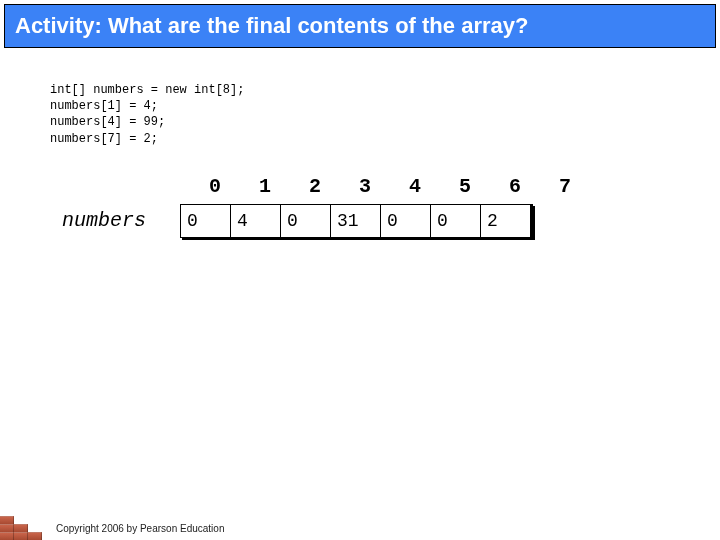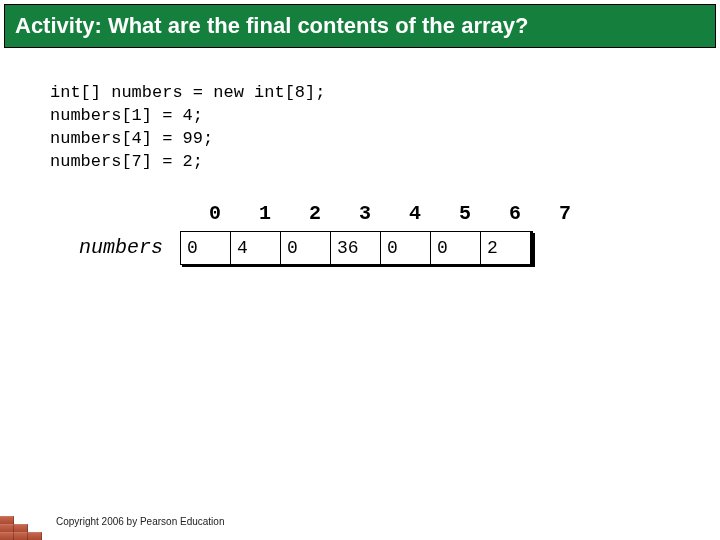--- a/index.html
+++ b/index.html
@@ -5,34 +5,34 @@
   * { margin: 0; padding: 0; box-sizing: border-box; }
   body {
     width: 720px;
     height: 540px;
     background: #fff;
     font-family: Arial, Helvetica, sans-serif;
     position: relative;
     overflow: hidden;
   }
   .title-bar {
-    background: #15803d;
+    background: #3b82f6;
     color: #fff;
     font-weight: bold;
     font-size: 22px;
     padding: 8px 10px;
     margin: 4px;
     border: 1px solid #000;
   }
   .content {
     padding: 30px 50px 0 50px;
   }
   .code {
     font-family: "Courier New", Courier, monospace;
-    font-size: 17px;
+    font-size: 12px;
     line-height: 1.35;
     white-space: pre;
   }
   .code-block2 {
     margin-top: 22px;
   }
   .array-section {
     margin-top: 28px;
     margin-left: 10px;
   }
@@ -51,21 +51,20 @@
     display: flex;
     align-items: center;
     margin-top: 6px;
   }
   .arr-label {
     width: 120px;
     font-family: "Courier New", Courier, monospace;
     font-style: italic;
     font-size: 20px;
     padding-left: 2px;
-    text-align: center;
   }
   .cells {
     display: flex;
     border-right: 3px solid #000;
     box-shadow: 2px 2px 0 #000;
   }
   .cell {
     width: 50px;
     height: 34px;
     border: 1px solid #000;
@@ -76,20 +75,21 @@
     padding-left: 6px;
     font-family: "Courier New", Courier, monospace;
     font-size: 18px;
     background: #fff;
   }
   .footer {
     position: absolute;
     left: 0;
     bottom: 0;
     display: flex;
+    align-items: flex-end;
   }
   .bricks {
     display: flex;
     flex-direction: column-reverse;
     align-items: flex-start;
   }
   .brow { display: flex; }
   .brick {
     width: 14px;
     height: 8px;
@@ -126,21 +126,21 @@
       <div class="idx">5</div>
       <div class="idx">6</div>
       <div class="idx">7</div>
     </div>
     <div class="array-row">
       <div class="arr-label">numbers</div>
       <div class="cells">
         <div class="cell">0</div>
         <div class="cell">4</div>
         <div class="cell">0</div>
-        <div class="cell">36</div>
+        <div class="cell">31</div>
         <div class="cell">0</div>
         <div class="cell">0</div>
         <div class="cell">2</div>
       </div>
     </div>
   </div>
 </div>
 
 <div class="footer">
   <div class="bricks">

